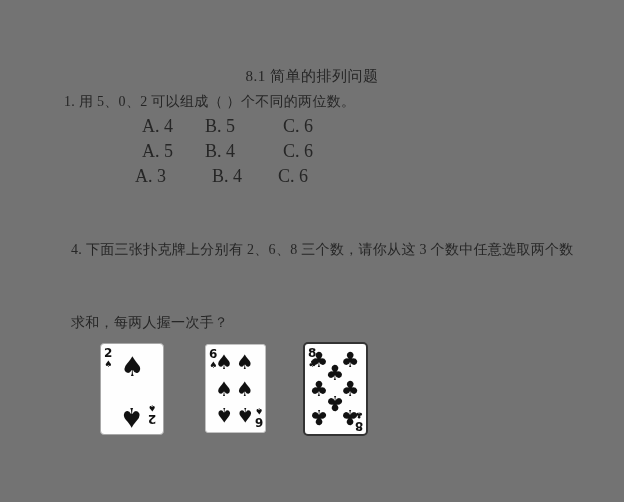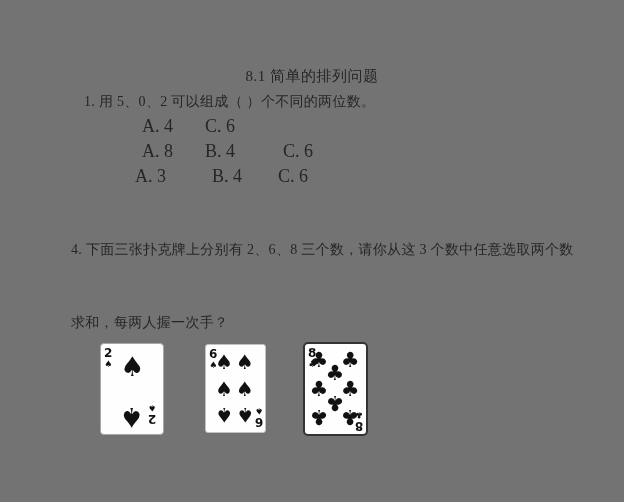--- a/index.html
+++ b/index.html
@@ -8,21 +8,21 @@
     width:624px;height:502px;
     background:#737373;
     box-sizing:border-box;
     padding-top:64px;
     overflow:hidden;
     font-family:"Liberation Serif","DejaVu Serif",serif;
     color:#262626;
   }
   .title{height:25px;line-height:25px;text-align:center;font-size:15px;letter-spacing:0.5px;}
   .q{height:25px;line-height:25px;font-size:14px;letter-spacing:0.3px;white-space:nowrap;}
-  .q-std{padding-left:84px;font-family:Liberation Serif, serif;}
+  .q-std{padding-left:64px;font-family:Liberation Serif, serif;}
   .q-wide{padding-left:71px;margin-top:48px;}
   .opts{height:25px;line-height:25px;font-size:18px;display:flex;}
   .opts-a{padding-left:142px;}
   .opts-b{padding-left:135px;align-items:center;}
   .opts-a .o1{width:63px;}
   .opts-a .o2{width:78px;}
   .opts-b .o1{width:77px;}
   .opts-b .o2{width:66px;}
   .cards{margin-top:8px;margin-left:100px;display:flex;align-items:flex-start;}
   .card{position:relative;background:#fefefe;box-sizing:border-box;}
@@ -49,25 +49,26 @@
 </style>
 </head>
 <body>
 
 <div class="sheet">
   <div class="title">8.1 简单的排列问题</div>
 
   <div class="q q-std">1. 用 5、0、2 可以组成（  ）个不同的两位数。</div>
   <div class="opts opts-a">
     <span class="o1">A. 4</span>
+    <span class="o2">B. 5</span>
     <span class="o3">C. 6</span>
   </div>
 
   <div class="opts opts-a">
-    <span class="o1">A. 8</span>
+    <span class="o1">A. 5</span>
     <span class="o2">B. 4</span>
     <span class="o3">C. 6</span>
   </div>
 
   <div class="opts opts-b">
     <span class="o1">A. 3</span>
     <span class="o2">B. 4</span>
     <span class="o3">C. 6</span>
   </div>
 

